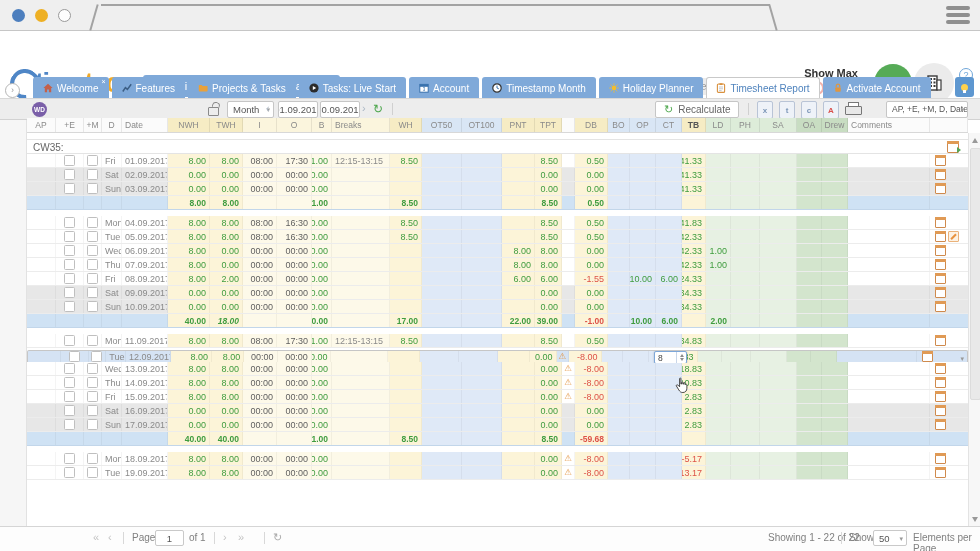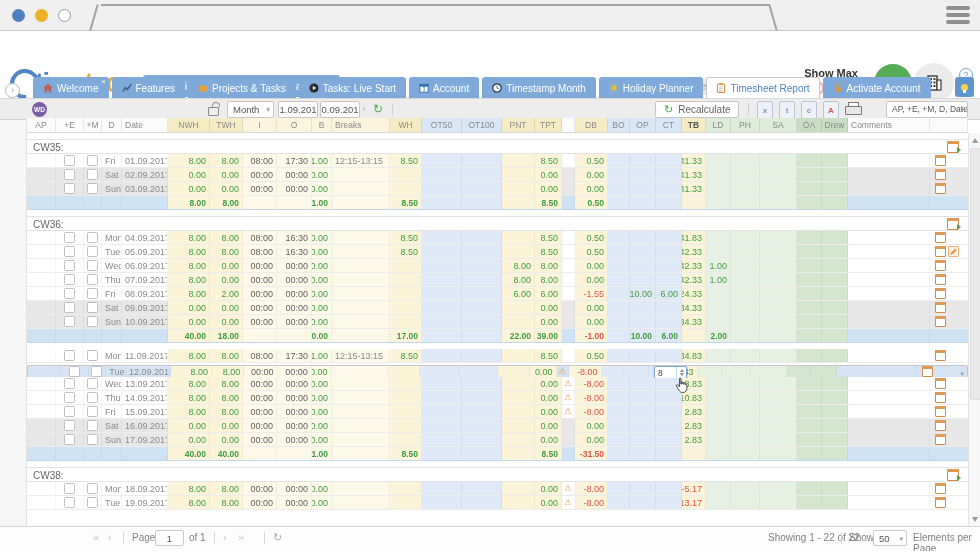--- a/index.html
+++ b/index.html
@@ -647,24 +647,20 @@
         <div class="cell num bg-g1" style="width: 25px;"></div>
         <div class="cell num bg-g1" style="width: 29px;"></div>
         <div class="cell num bg-g1" style="width: 37px;"></div>
         <div class="cell num bg-g2" style="width: 25px;"></div>
         <div class="cell num bg-g2" style="width: 26px;"></div>
         <div class="cell tl " style="width: 82px;"></div>
         <div class="cell cicons " style="width: 38px;"></div>
       </div>
     </div>
     <div class="group">
-      <div class="band">
-        <span class="bandlabel">CW36:</span>
-        <span class="iexport"></span>
-      </div>
       <div class="trow ">
         <div class="cell  " style="width: 29px;"></div>
         <div class="cell  " style="width: 28px;">
           <span class="cb"></span>
         </div>
         <div class="cell  " style="width: 18px;">
           <span class="cb"></span>
         </div>
         <div class="cell tl " style="width: 20px;">
           <span class="gray">Mon</span>
@@ -1078,21 +1074,21 @@
       </div>
       <div class="trow sum">
         <div class="cell  " style="width: 29px;"></div>
         <div class="cell  " style="width: 28px;"></div>
         <div class="cell  " style="width: 18px;"></div>
         <div class="cell tl " style="width: 20px;"></div>
         <div class="cell tl " style="width: 46px;"></div>
         <div class="cell num bg-y" style="width: 42px;">
           <span class="v sumv">40.00</span>
         </div>
-        <div class="cell num bg-y" style="width: 33px;">
+        <div class="cell num bg-y" style="width: 33px; font-style: italic;">
           <span class="v sumv">18.00</span>
         </div>
         <div class="cell num bg-c" style="width: 34px;"></div>
         <div class="cell num bg-c" style="width: 35px;"></div>
         <div class="cell num bg-c" style="width: 20px;">
           <span class="v sumv">0.00</span>
         </div>
         <div class="cell tl bg-c" style="width: 58px;"></div>
         <div class="cell num bg-y" style="width: 32px;">
           <span class="v sumv">17.00</span>
@@ -1569,40 +1565,36 @@
           <span class="v sumv">8.50</span>
         </div>
         <div class="cell num bg-b" style="width: 40px;"></div>
         <div class="cell num bg-b" style="width: 40px;"></div>
         <div class="cell num bg-y" style="width: 33px;"></div>
         <div class="cell num bg-y" style="width: 27px;">
           <span class="v sumv">8.50</span>
         </div>
         <div class="cell cwarn " style="width: 13px;"></div>
         <div class="cell num bg-y" style="width: 33px;">
-          <span class="v neg sumv">-31.50</span>
+          <span class="v neg sumv">-59.68</span>
         </div>
         <div class="cell num bg-b" style="width: 22px;"></div>
         <div class="cell num bg-b" style="width: 26px;"></div>
         <div class="cell num bg-b" style="width: 26px;"></div>
         <div class="cell num bg-y" style="width: 24px;"></div>
         <div class="cell num bg-g1" style="width: 25px;"></div>
         <div class="cell num bg-g1" style="width: 29px;"></div>
         <div class="cell num bg-g1" style="width: 37px;"></div>
         <div class="cell num bg-g2" style="width: 25px;"></div>
         <div class="cell num bg-g2" style="width: 26px;"></div>
         <div class="cell tl " style="width: 82px;"></div>
         <div class="cell cicons " style="width: 38px;"></div>
       </div>
     </div>
     <div class="group">
-      <div class="band">
-        <span class="bandlabel">CW38:</span>
-        <span class="iexport"></span>
-      </div>
       <div class="trow ">
         <div class="cell  " style="width: 29px;"></div>
         <div class="cell  " style="width: 28px;">
           <span class="cb"></span>
         </div>
         <div class="cell  " style="width: 18px;">
           <span class="cb"></span>
         </div>
         <div class="cell tl " style="width: 20px;">
           <span class="gray">Mon</span>

